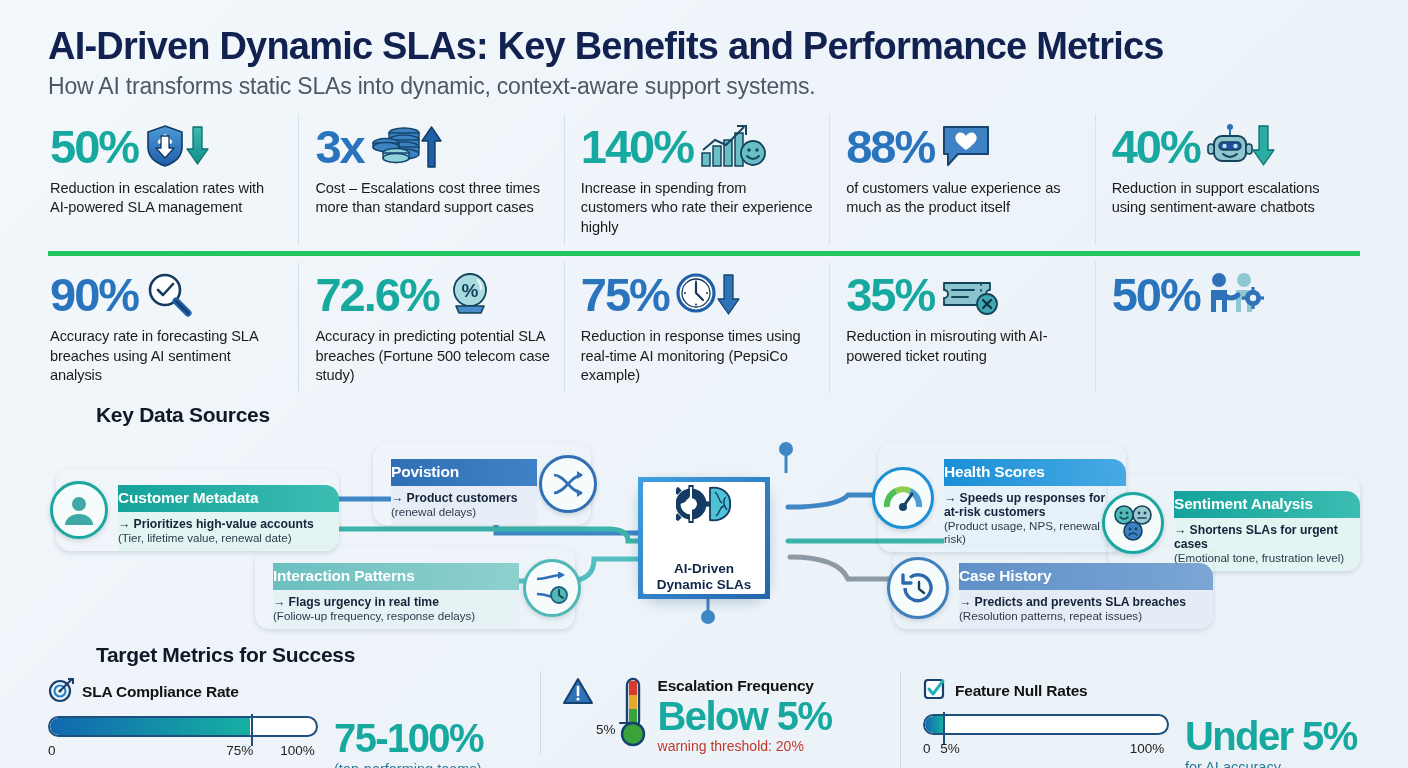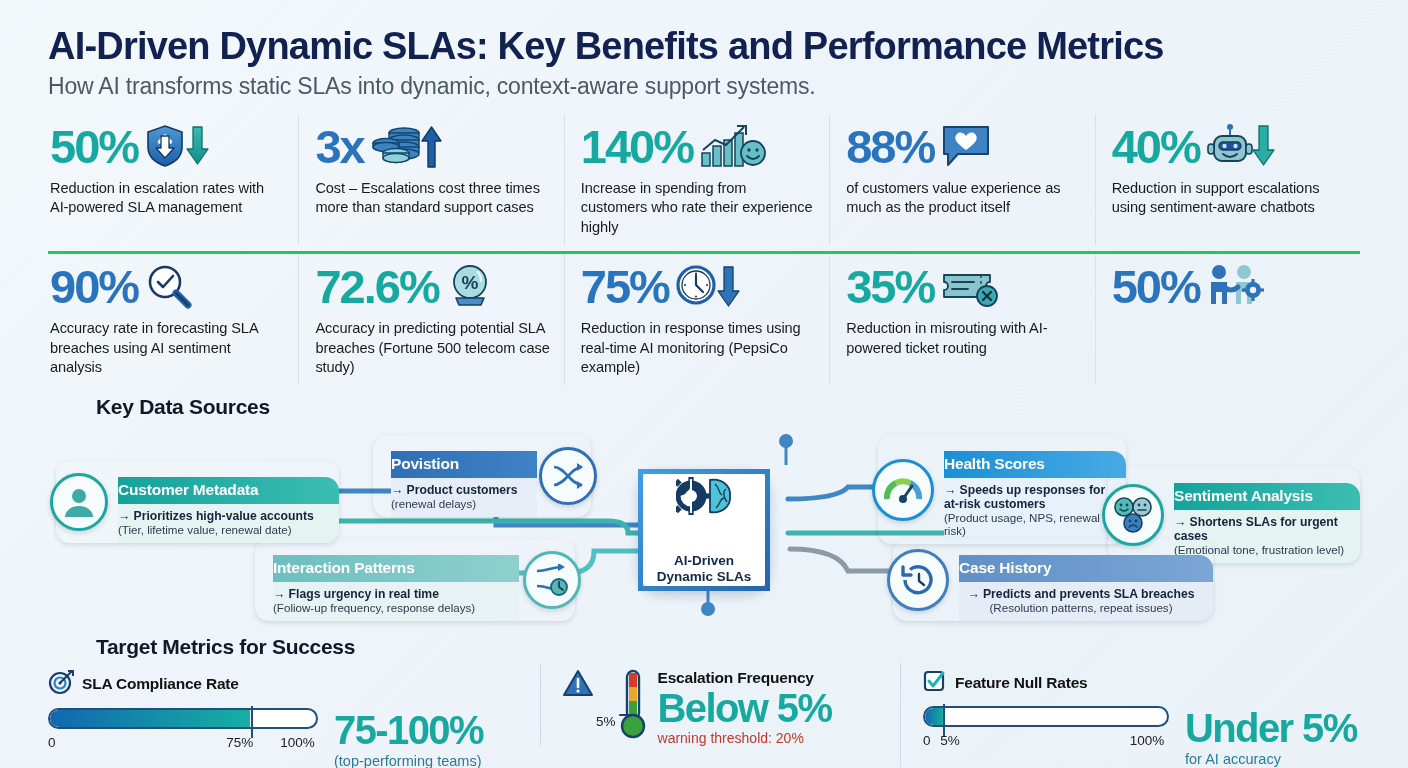--- a/index.html
+++ b/index.html
@@ -22,21 +22,21 @@
   }
 
   
   .stats { display: flex; margin-top: 14px; }
   .stats.row2 { margin-top: 6px; }
   .stat {
     flex: 1 1 0; padding: 6px 14px 8px 2px; position: relative;
     min-width: 0;
   }
   .stat + .stat { border-left: 1px solid #d6e2ea; padding-left: 16px; }
-  .stats.row2 { border-top: 3px solid #22c55e; }
+  .stats.row2 { border-top: 5px solid #22c55e; padding-top: 6px; }
   .stat-top { display: flex; align-items: center; gap: 6px; height: 52px; }
   .stat-num {
     font-size: 47px; font-weight: 700; letter-spacing: -2px;
     line-height: 1; white-space: nowrap;
   }
   .teal { color: #17a9a0; }
   .blue { color: #2a74bd; }
   .stat-ico { flex: 0 0 auto; display: flex; align-items: center; }
   .stat-desc {
     font-size: 14.6px; line-height: 1.33; color: #1b1b1b; margin-top: 7px;
@@ -63,21 +63,21 @@
   .node .bd { background: #e9eff7; padding: 5px 10px 7px 0; }
   .node .l1 { font-size: 12.2px; font-weight: 700; color: #15233b; }
   .node .l2 { font-size: 11.6px; color: #2c3a4c; }
   .node.teal .hd { background: linear-gradient(90deg,#14a39b,#3cbdb2); }
   .node.teal .bd { background: #e4f4f2; }
   .node.tealsoft .hd { background: linear-gradient(90deg,#6cbfc0,#8fd0ce); }
   .node.tealsoft .bd { background: #e6f2f3; }
   .node.blue .hd { background: linear-gradient(90deg,#2f6fb5,#3f82c6); }
   .node.blue .bd { background: #e7edf6; }
   .node.bluesoft .hd { background: linear-gradient(90deg,#5f90c7,#7ba6d4); }
-  .node.bluesoft .bd { background: #e5ecf6; text-align: center; }
+  .node.bluesoft .bd { background: #e5ecf6; }
   .node.cyan .hd { background: linear-gradient(90deg,#1b8fd6,#48aae4); }
   .node.cyan .bd { background: #e6f1fa; }
 
   .node .circ {
     position: absolute; top: 50%; transform: translateY(-50%);
     width: 58px; height: 58px; border-radius: 50%;
     background: #f6fbfc; display: flex; align-items: center; justify-content: center;
     box-shadow: 0 2px 5px rgba(20,50,80,.18);
   }
   .node .circ.left { left: -6px; border: 3px solid #1aa79f; }

